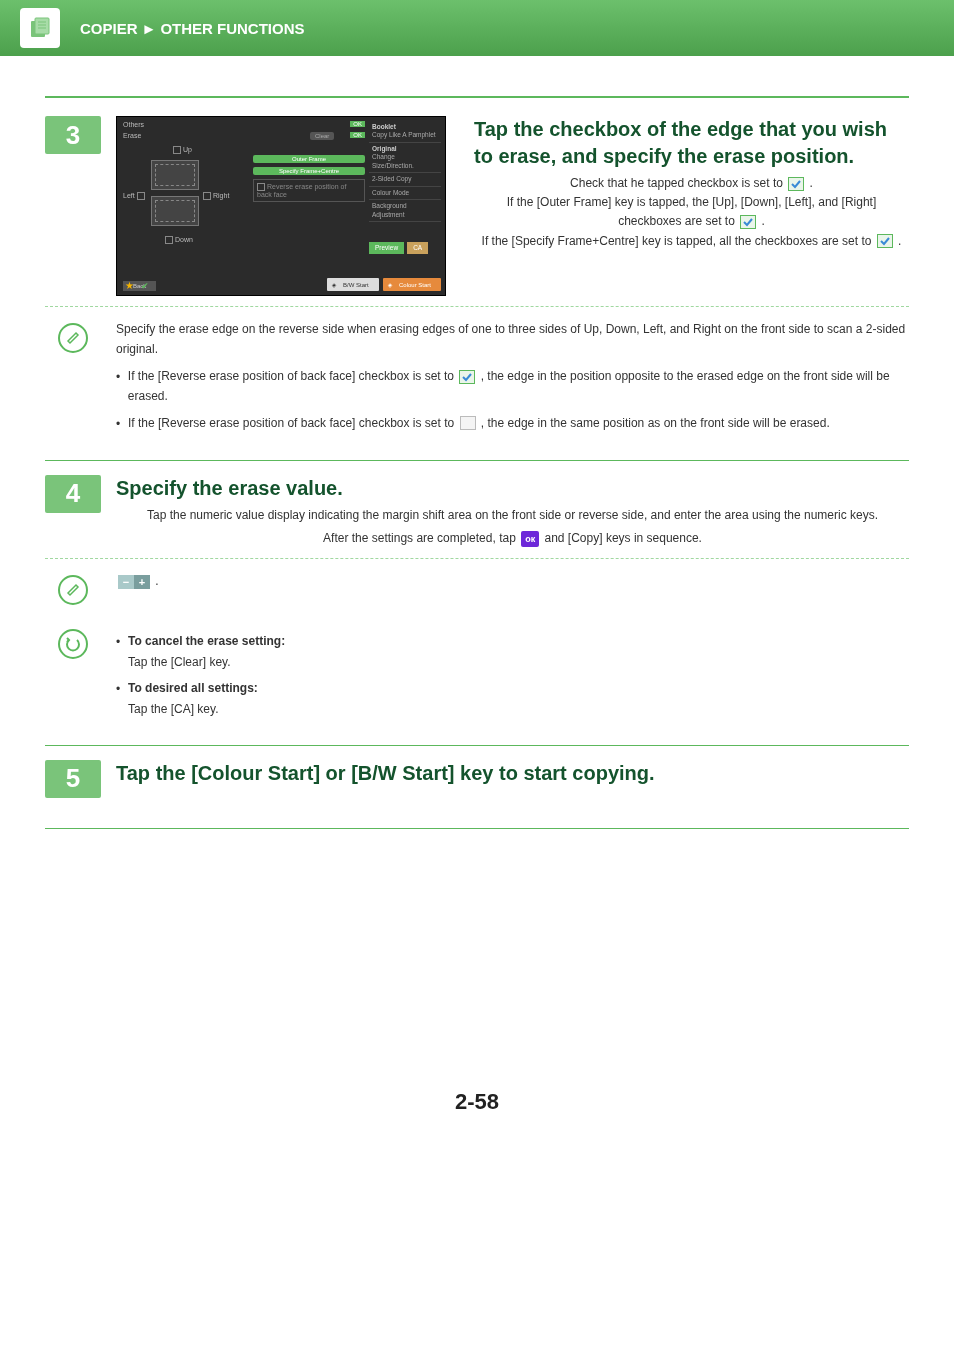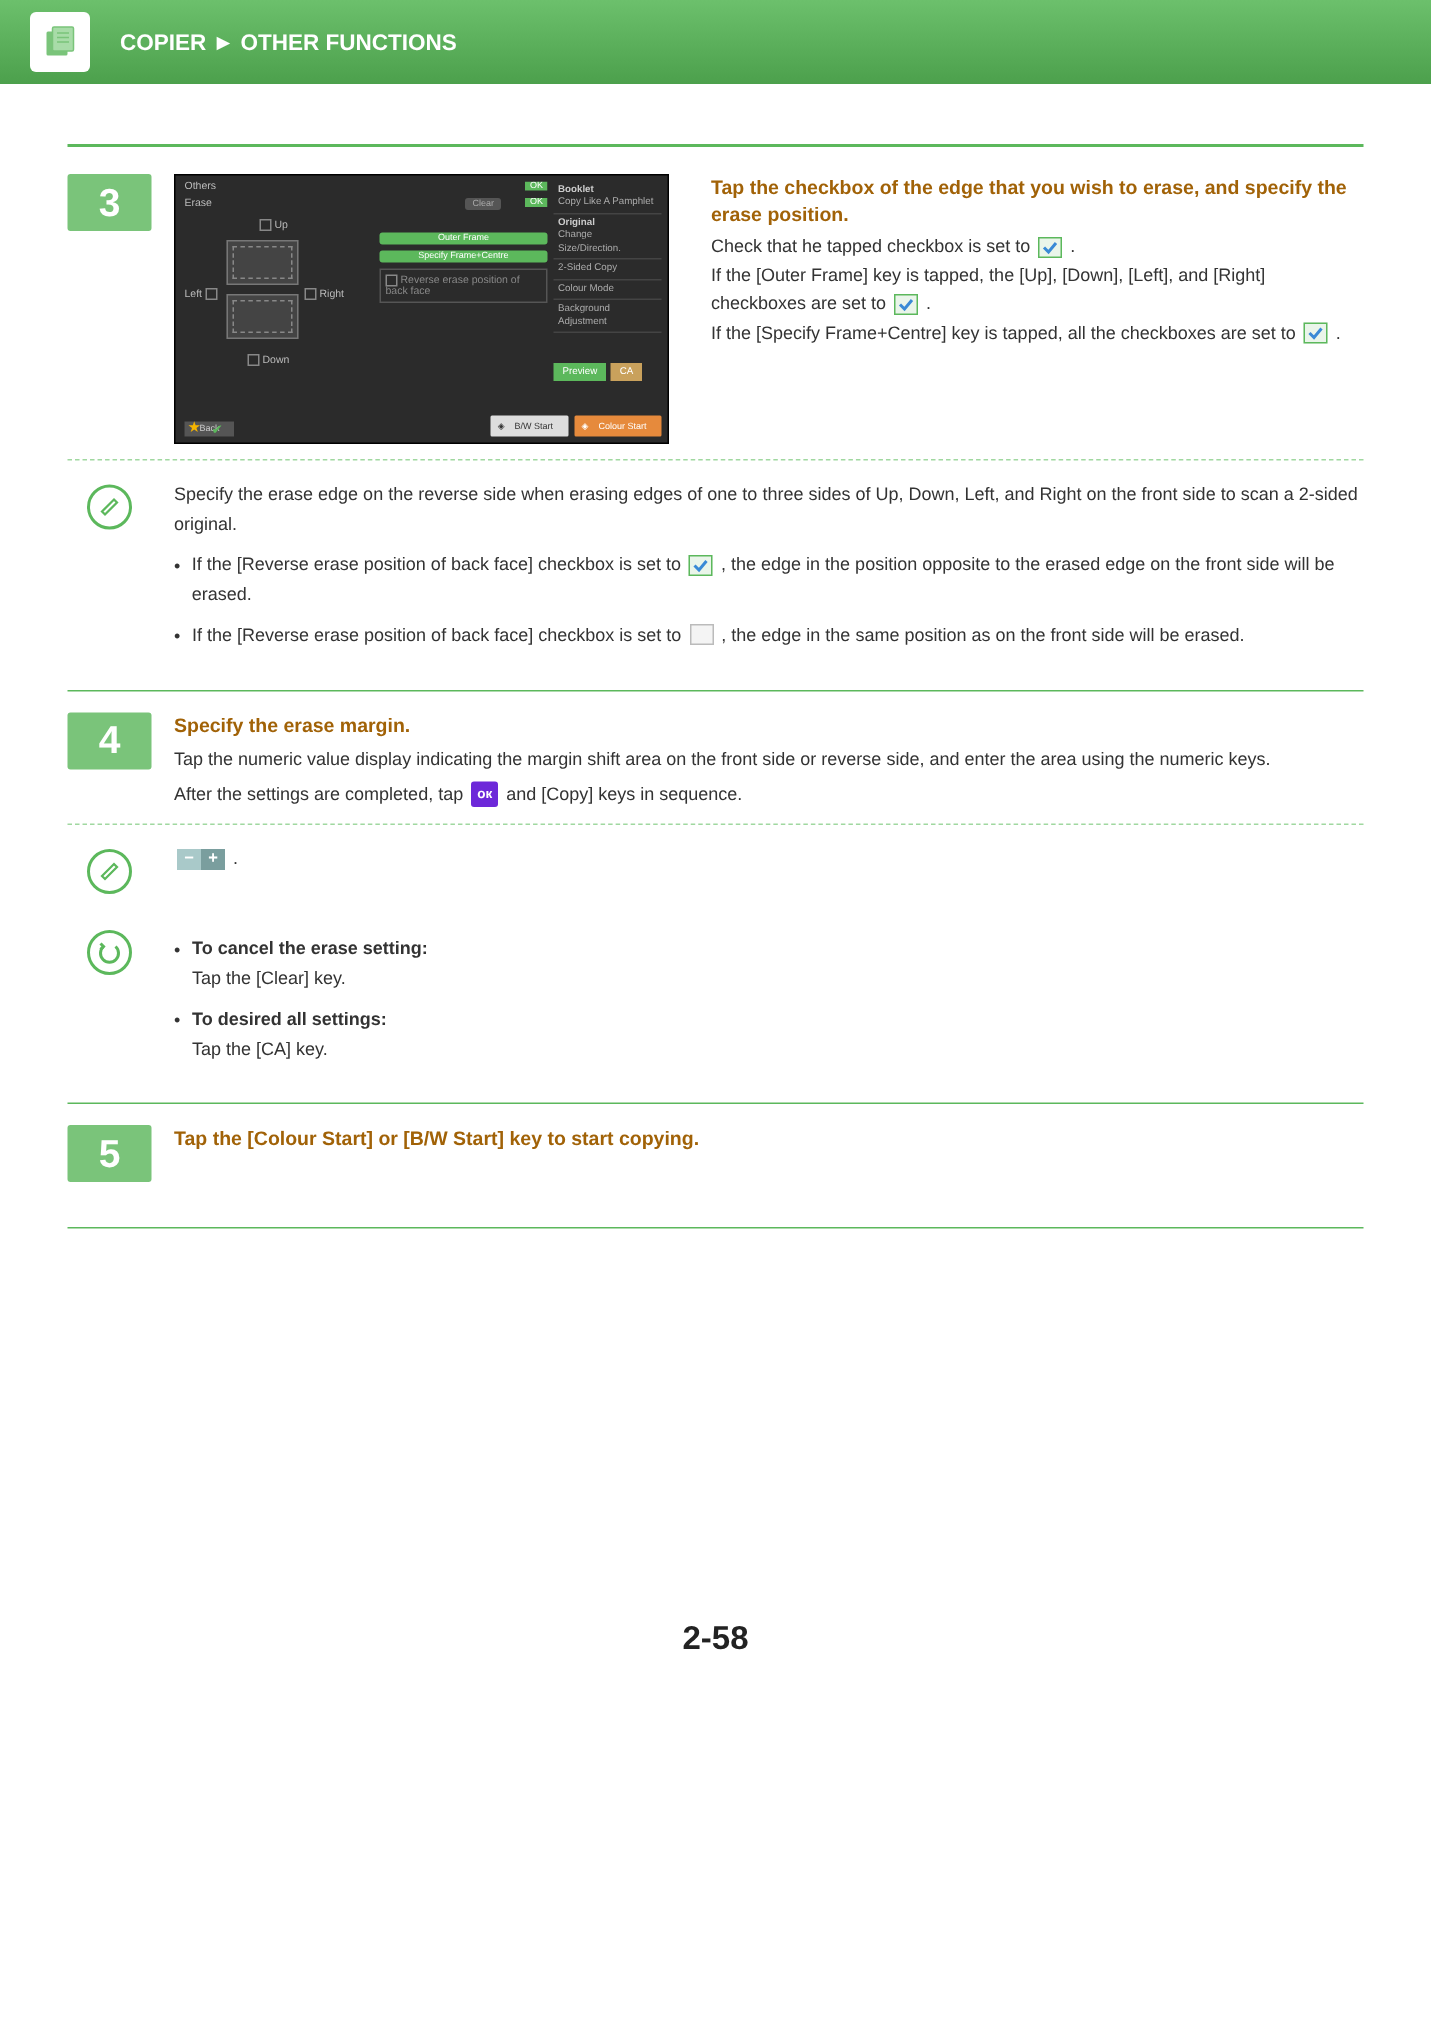--- a/index.html
+++ b/index.html
@@ -4,22 +4,22 @@
 <style>
   * { box-sizing: border-box; margin: 0; padding: 0; }
   body { font-family: Arial, Helvetica, sans-serif; font-size: 12px; color: #333; background: #fff; width: 954px; }
   .header-bar { background: #5cb85c; background: linear-gradient(#6cc06c,#4ca04c); height: 56px; display: flex; align-items: center; padding-left: 20px; color: #fff; font-weight: bold; font-size: 15px; }
   .header-icon { width: 40px; height: 40px; background: #fff; border-radius: 4px; margin-right: 20px; display:flex; align-items:center; justify-content:center; }
   .content { padding: 40px 45px 20px 45px; }
   .green-line { height: 2px; background: #5cb85c; margin-bottom: 18px; }
   .step-row { display: flex; gap: 15px; margin-bottom: 0; }
   .step-num { width: 56px; min-width:56px; height: 38px; background: #7ac47a; color: #fff; font-size: 26px; font-weight: bold; display: flex; align-items: center; justify-content: center; border-radius: 2px; }
   .step-body { flex: 1; }
-  .step-title { font-size: 13px; font-weight: bold; color: #a16207; line-height: 1.35; }
-  .step-text { font-size: 12px; line-height: 1.6; color: #333; margin-top: 4px; }
+  .step-title { font-size: 20px; font-weight: bold; color: #14532d; line-height: 1.35; }
+  .step-text { font-size: 12px; line-height: 1.6; color: #333; margin-top: 4px; text-align: center; }
   .screenshot { width: 330px; height: 180px; background: #2b2b2b; border: 1px solid #000; margin-right: 14px; position: relative; font-size: 7px; color:#bbb; padding:4px; }
   .scr-left { position:absolute; left:6px; top:4px; right:80px; }
   .scr-right { position:absolute; right:4px; top:4px; width:72px; font-size:6.5px; line-height:1.3; }
   .scr-ok { display:inline-block; background:#5cb85c; color:#fff; padding:0 3px; font-size:6px; float:right; }
   .scr-row { margin-bottom:3px; overflow:hidden; }
   .scr-btn { display:inline-block; background:#5cb85c; color:#fff; padding:1px 5px; font-size:6px; border-radius:2px; margin:1px 0; }
   .scr-btn-dark { display:inline-block; background:#555; color:#aaa; padding:1px 5px; font-size:6px; border-radius:2px; }
   .scr-side-item { padding:2px 3px; border-bottom:1px solid #444; color:#aaa; }
   .scr-chk { display:inline-block; width:8px; height:8px; border:1px solid #888; background:#2b2b2b; margin-right:2px; vertical-align:middle; }
   .scr-bottom { position:absolute; bottom:4px; right:4px; display:flex; gap:4px; font-size:6px; }
@@ -160,21 +160,21 @@
           <div><span>If the [Reverse erase position of back face] checkbox is set to </span><span class="checkbox-icon unchecked"></span><span> , the edge in the same position as on the front side will be erased.</span></div>
         </div>
     </div>
   </div>
 
   <div class="thin-line" style="margin-top:24px;"></div>
 
   <div class="step-row">
     <div class="step-num">4</div>
     <div class="step-body">
-      <div class="step-title">Specify the erase margin.</div>
+      <div class="step-title">Specify the erase value.</div>
       <div class="step-text">Tap the numeric value display indicating the margin shift area on the front side or reverse side, and enter the area using the numeric keys.</div>
       <div class="step-text">
         <span>After the settings are completed, tap </span><span class="ok-chip">ок</span><span> and [Copy] keys in sequence.</span>
       </div>
     </div>
   </div>
 
   <div class="dashed"></div>
 
   <div class="note-row">

